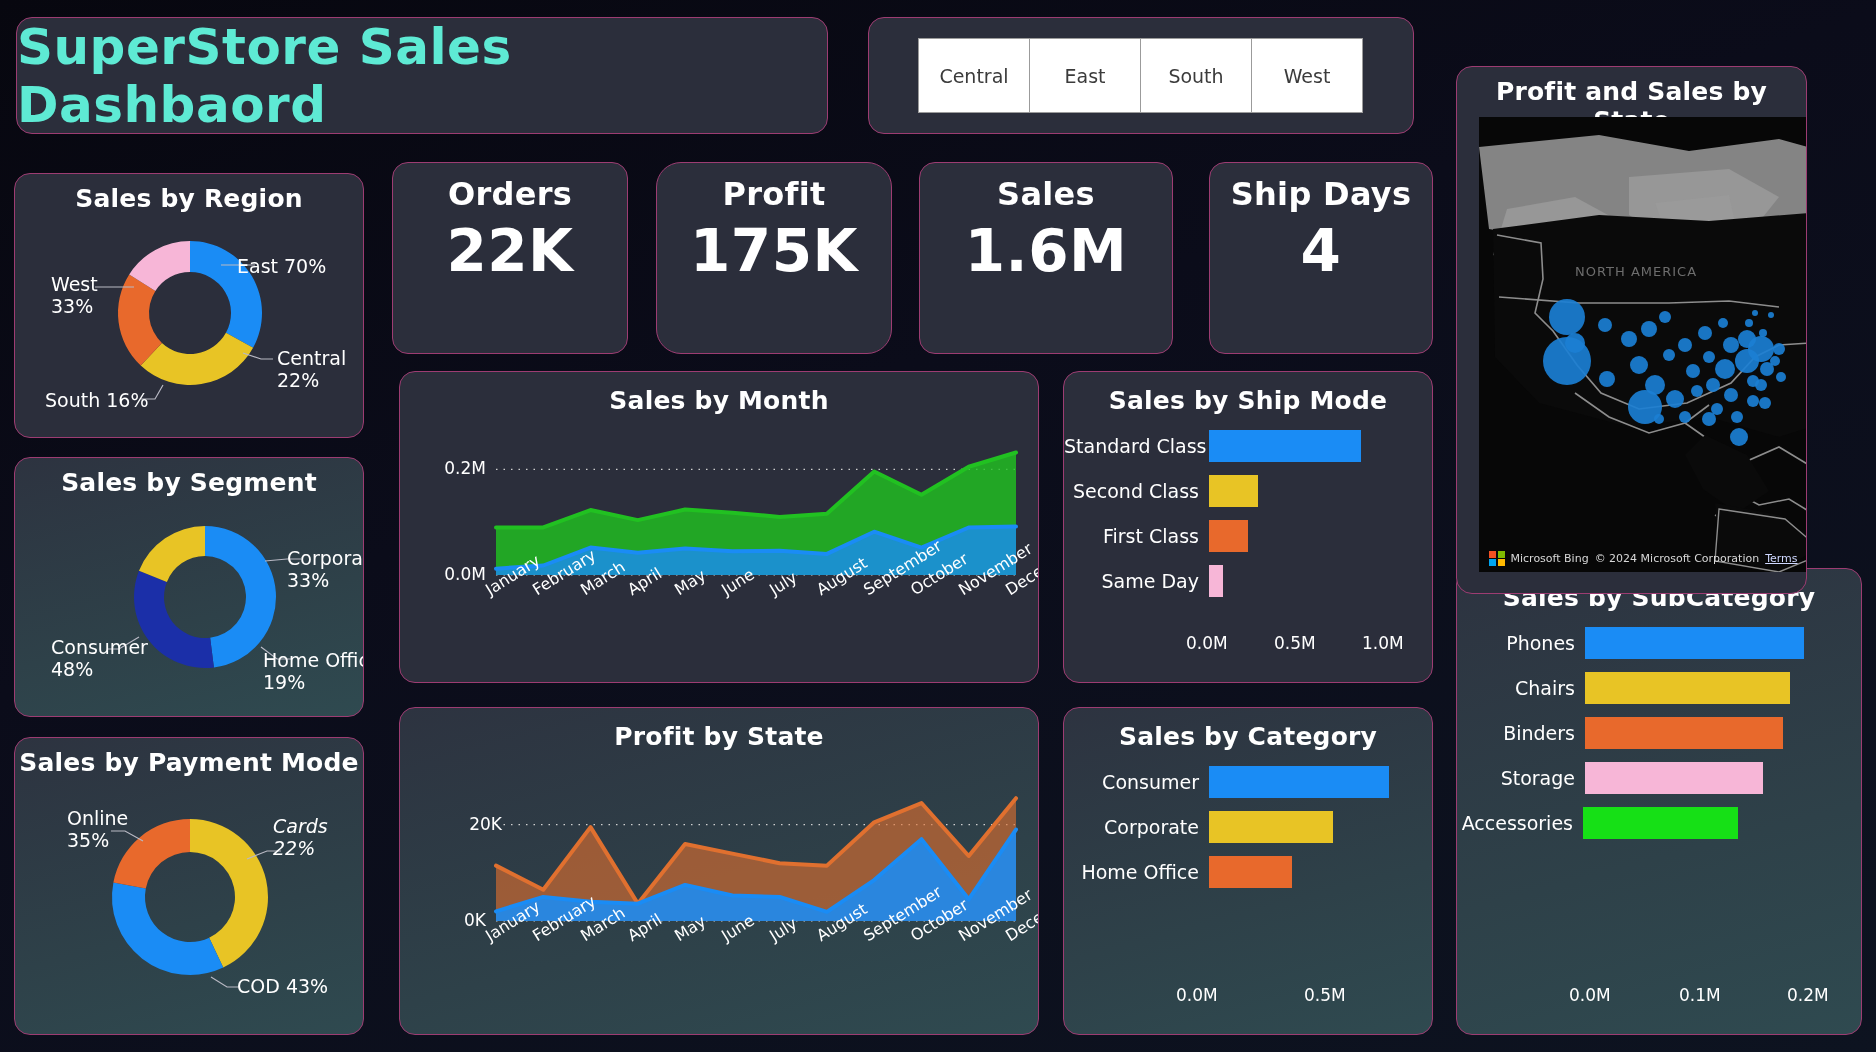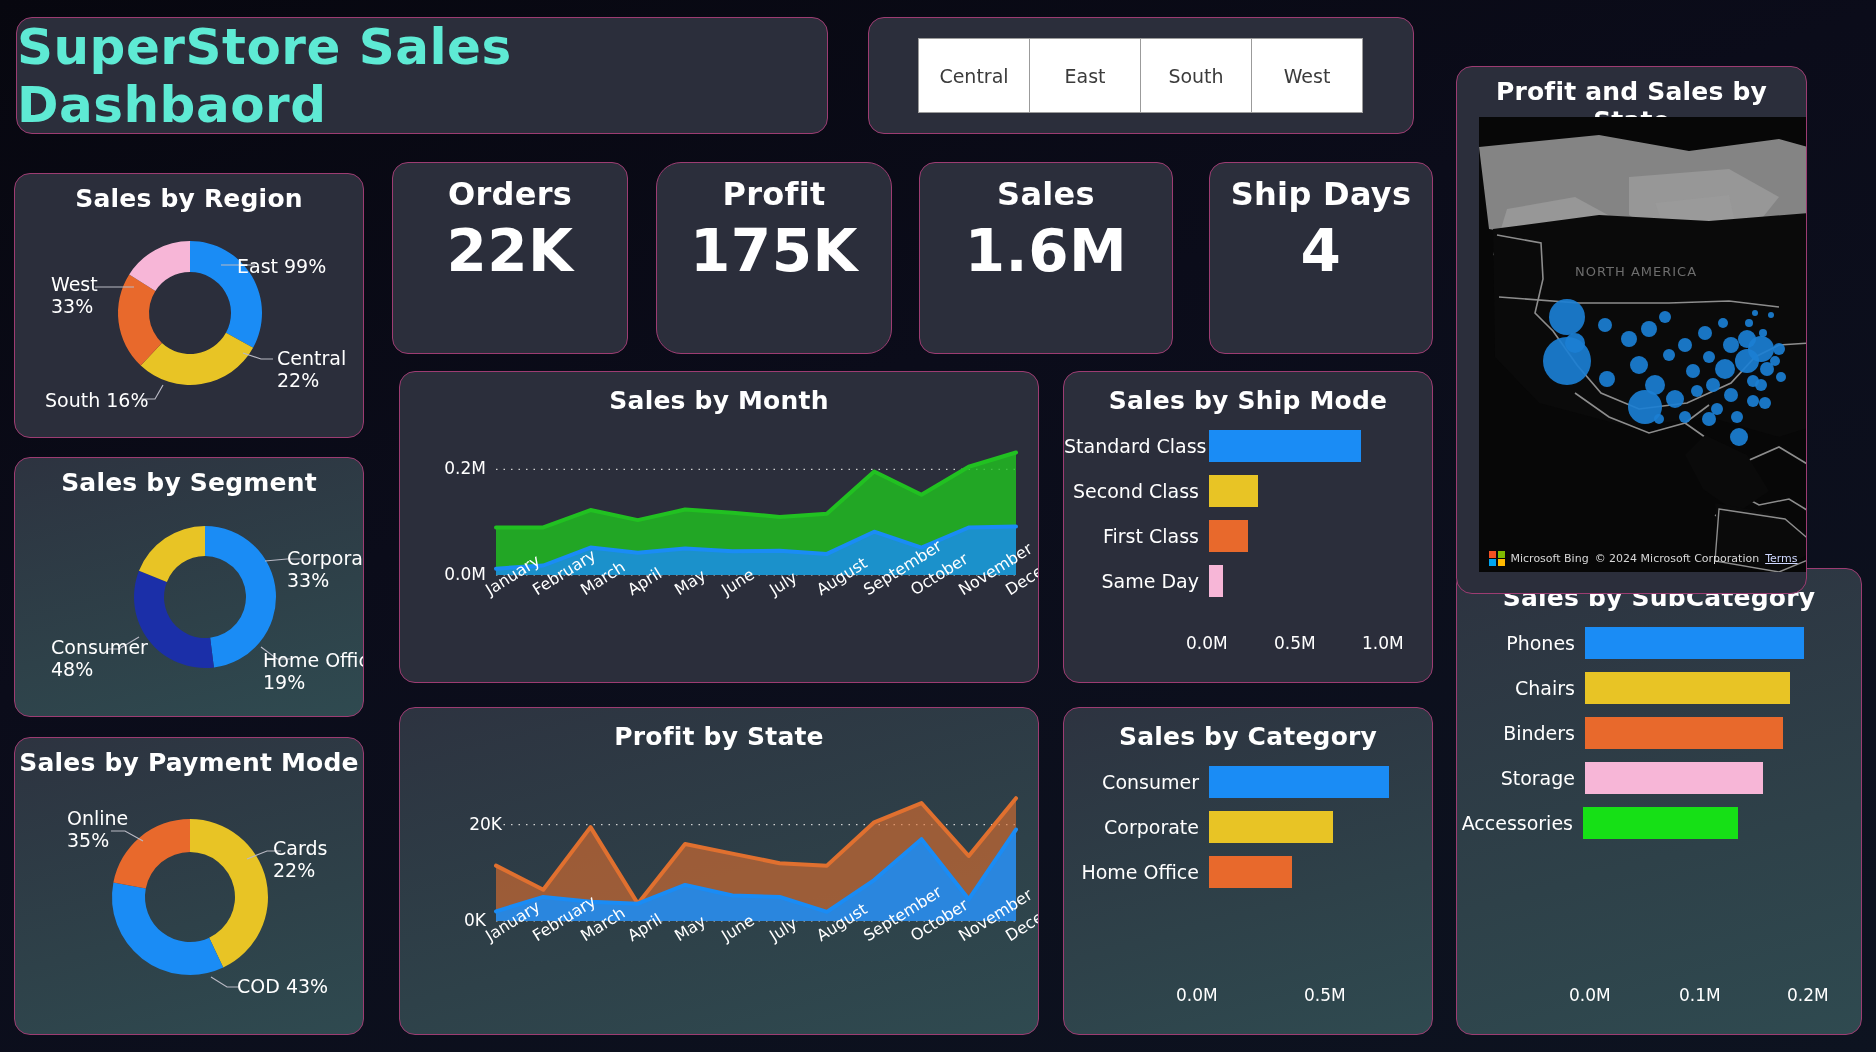--- a/index.html
+++ b/index.html
@@ -175,21 +175,21 @@
           <path d="M 175 28 A 72 72 0 0 1 238.09408096315818 134.68626453532352 L 210.9285738817984 119.75190063817033 A 41 41 0 0 0 175 59 Z" fill="#1a8cf5"></path>
           <path d="M 238.09408096315818 134.68626453532352 A 72 72 0 0 1 125.71260837313443 152.48574117434165 L 146.93356865692377 129.8877137242779 A 41 41 0 0 0 210.9285738817984 119.75190063817033 Z" fill="#e8c425"></path>
           <path d="M 125.71260837313443 152.48574117434165 A 72 72 0 0 1 114.2083893638549 61.420470761512256 L 140.38255505441737 78.03110140586115 A 41 41 0 0 0 146.93356865692377 129.8877137242779 Z" fill="#e8692c"></path>
           <path d="M 114.2083893638549 61.420470761512256 A 72 72 0 0 1 175 28 L 175 59 A 41 41 0 0 0 140.38255505441737 78.03110140586115 Z" fill="#f7b6d7"></path>
           <polyline points="206,52 226,52 240,52" fill="none" stroke="#b9b9c4" stroke-width="1.2"></polyline>
           <polyline points="119,74 96,74 80,74" fill="none" stroke="#b9b9c4" stroke-width="1.2"></polyline>
           <polyline points="228,140 246,146 258,146" fill="none" stroke="#b9b9c4" stroke-width="1.2"></polyline>
           <polyline points="148,172 140,186 126,186" fill="none" stroke="#b9b9c4" stroke-width="1.2"></polyline>
         </svg>
         <div class="pie-label" style="left: 36px; top: 60px;">West<br>33%</div>
-        <div class="pie-label" style="left: 222px; top: 42px;">East 99%</div>
+        <div class="pie-label" style="left: 222px; top: 42px;">East 70%</div>
         <div class="pie-label" style="left: 262px; top: 134px;">Central<br>22%</div>
         <div class="pie-label" style="left: 30px; top: 176px;">South 16%</div>
       </div>
   </div>
 
   <div class="card teal" id="segment-card">
     <div class="card-title donut-title">Sales by Segment</div>
     <div class="donut-wrap" id="donut-segment">
         <svg width="350" height="216">
           <path d="M 190 29 A 71 71 0 0 1 198.89865958306564 170.44014379332793 L 195.13866257613648 140.67670275389358 A 41 41 0 0 0 190 59 Z" fill="#1a8cf5"></path>
@@ -210,21 +210,21 @@
     <div class="donut-wrap" id="donut-payment">
         <svg width="350" height="254">
           <path d="M 175 42 A 78 78 0 0 1 208.21078474207565 190.5765100923495 L 194.16006812042826 160.7172173609709 A 45 45 0 0 0 175 75 Z" fill="#e8c425"></path>
           <path d="M 208.21078474207565 190.5765100923495 A 78 78 0 0 1 98.38159444316229 105.38425746231347 L 130.797073717209 111.56784084364239 A 45 45 0 0 0 194.16006812042826 160.7172173609709 Z" fill="#1a8cf5"></path>
           <path d="M 98.38159444316229 105.38425746231347 A 78 78 0 0 1 174.99999999999997 42 L 175 75 A 45 45 0 0 0 130.797073717209 111.56784084364239 Z" fill="#e8692c"></path>
           <polyline points="128,64 110,54 96,54" fill="none" stroke="#b9b9c4" stroke-width="1.2"></polyline>
           <polyline points="232,82 252,74 266,74" fill="none" stroke="#b9b9c4" stroke-width="1.2"></polyline>
           <polyline points="196,200 212,210 224,210" fill="none" stroke="#b9b9c4" stroke-width="1.2"></polyline>
         </svg>
         <div class="pie-label" style="left: 52px; top: 30px;">Online<br>35%</div>
-        <div class="pie-label" style="left: 258px; top: 60px;">Cards<br>22%</div>
+        <div class="pie-label" style="left: 258px; top: 38px; font-style: italic;">Cards<br>22%</div>
         <div class="pie-label" style="left: 222px; top: 198px;">COD 43%</div>
       </div>
   </div>
 
   <div class="card" id="sales-month-card">
     <div class="card-title lc-title">Sales by Month</div>
     <div class="chart-body" id="area-sales">
         <svg width="640" height="264">
           <line x1="96" y1="160" x2="616" y2="160" stroke="#cfcfcf" stroke-width="1.2" stroke-dasharray="1.5 6"></line>
           <line x1="96" y1="54.39999999999999" x2="616" y2="54.39999999999999" stroke="#cfcfcf" stroke-width="1.2" stroke-dasharray="1.5 6"></line>

